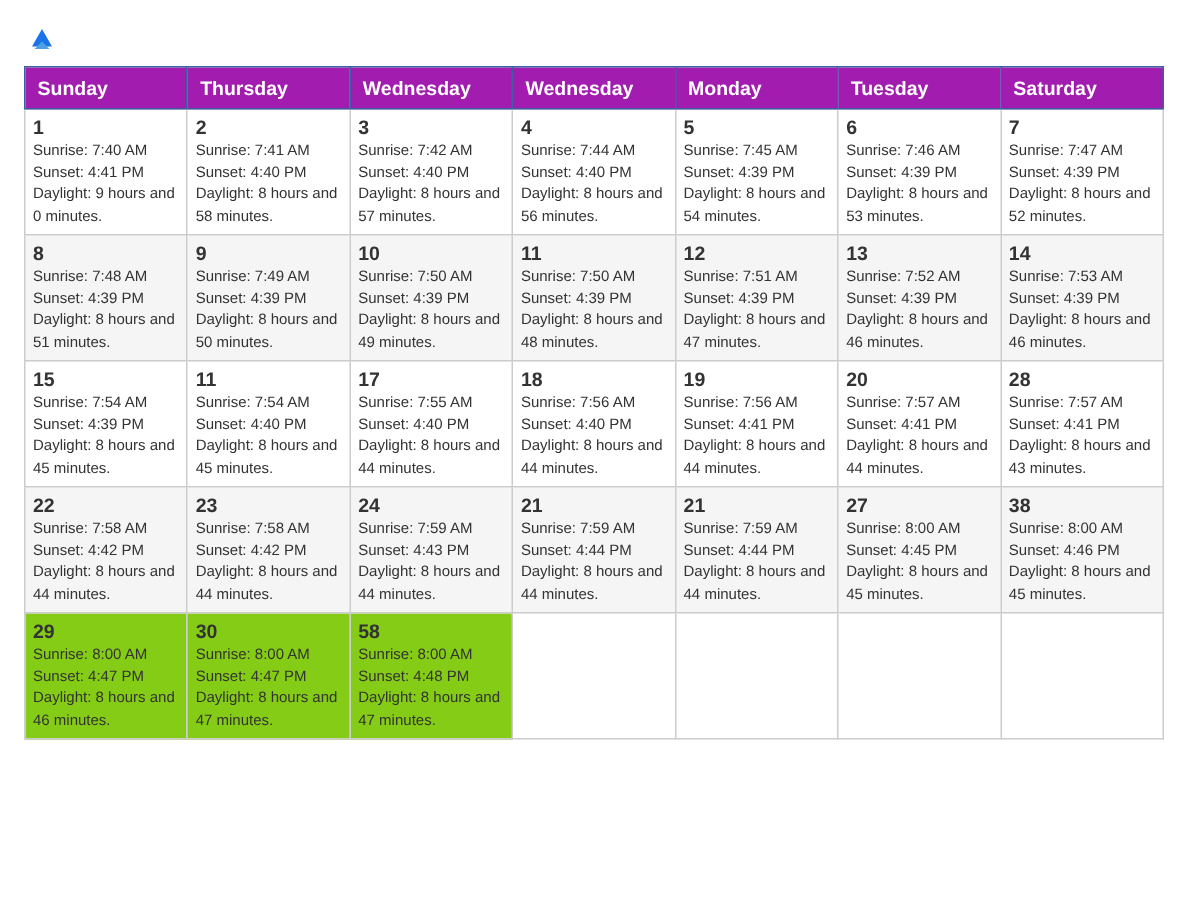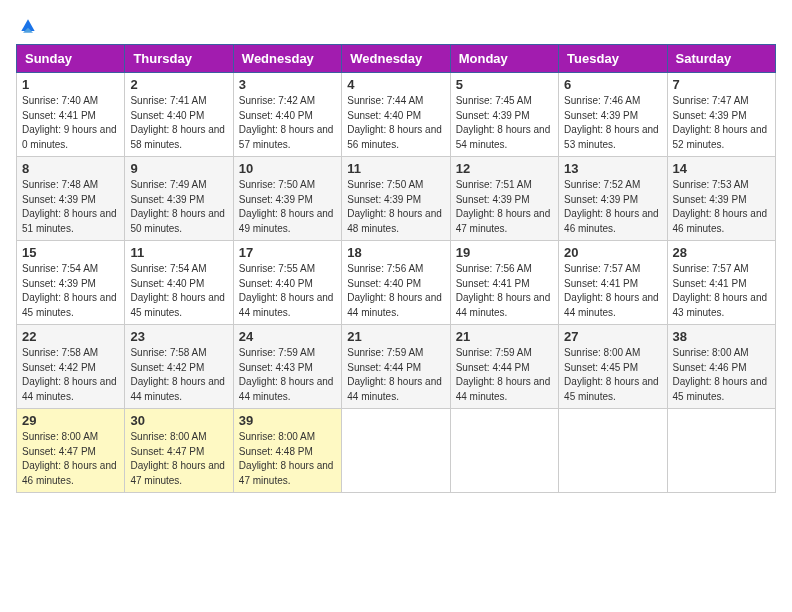--- a/index.html
+++ b/index.html
@@ -87,21 +87,21 @@
       margin-bottom: 2px;
     }
     .day-info {
       line-height: 1.45;
       font-size: 10px;
     }
     .empty-cell {
       background: #fff !important;
     }
     .last-row td {
-      background: #fef9c3;
+      background: #84cc16;
     }
   </style>
 </head>
 <body>
 
 <div class="header">
   <div class="logo">
     <div class="logo-text">
       <span class="logo-general"></span>
       <svg class="logo-icon" viewBox="0 0 24 24" fill="#1a73e8">
@@ -373,21 +373,21 @@
       </td>
         <td>
         <span class="day-number">30</span>
         <div class="day-info">
           Sunrise: 8:00 AM<br>
           Sunset: 4:47 PM<br>
           Daylight: 8 hours and 47 minutes.
         </div>
       </td>
         <td>
-        <span class="day-number">39</span>
+        <span class="day-number">58</span>
         <div class="day-info">
           Sunrise: 8:00 AM<br>
           Sunset: 4:48 PM<br>
           Daylight: 8 hours and 47 minutes.
         </div>
       </td>
         <td class="empty-cell"></td>
         <td class="empty-cell"></td>
         <td class="empty-cell"></td>
         <td class="empty-cell"></td>

